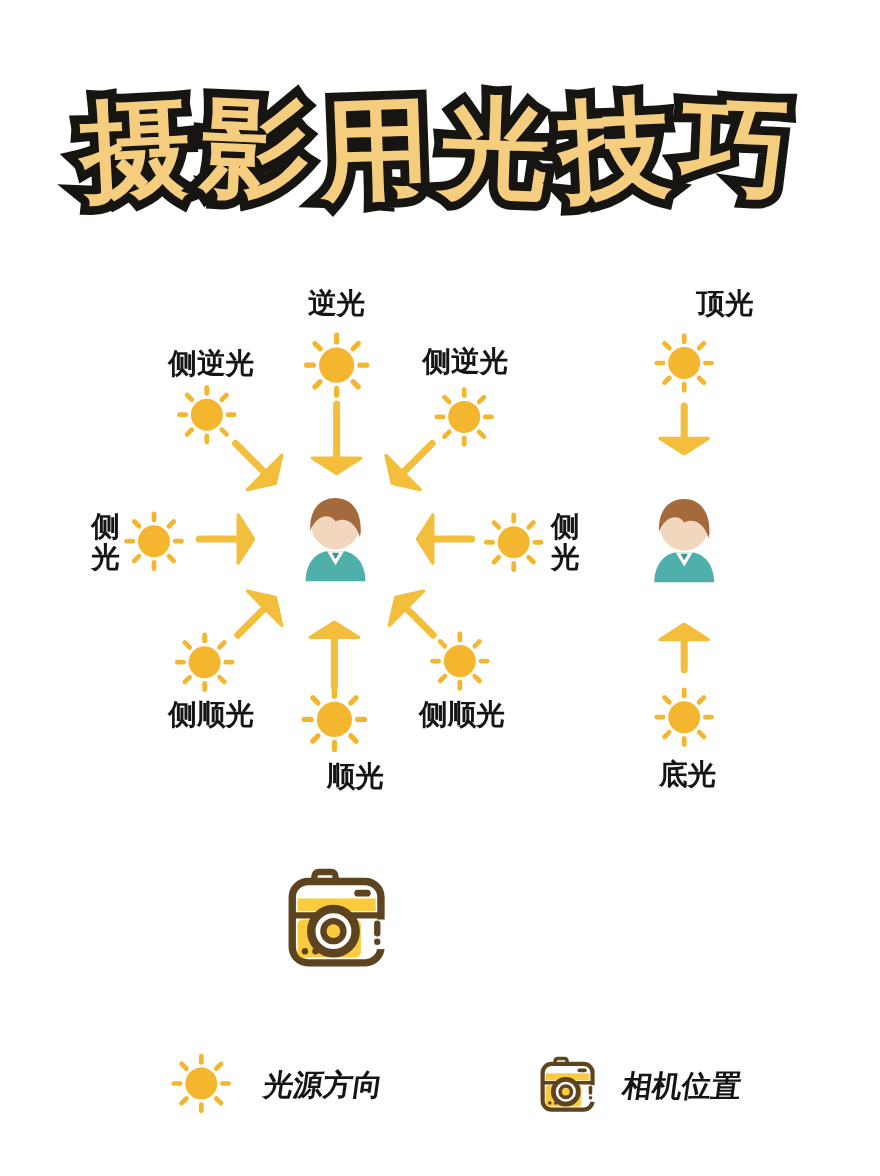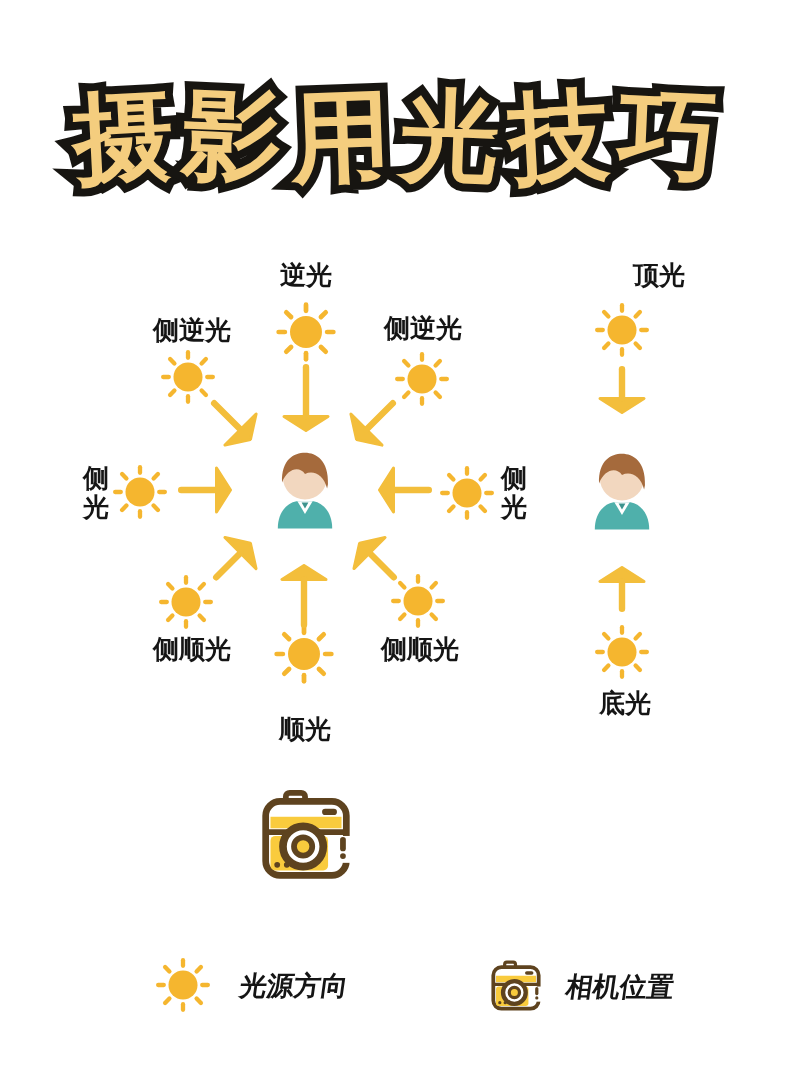--- a/index.html
+++ b/index.html
@@ -102,21 +102,21 @@
 
   <h1 class="title"><span class="tc t0" data-text="摄">摄</span><span class="tc t1" data-text="影">影</span><span class="tc t2" data-text="用">用</span><span class="tc t3" data-text="光">光</span><span class="tc t4" data-text="技">技</span><span class="tc t5" data-text="巧">巧</span></h1>
 
   <div class="lbl" style="left:306px;top:276px;">逆光</div>
   <div class="lbl" style="left:192px;top:331px;">侧逆光</div>
   <div class="lbl" style="left:423px;top:329px;">侧逆光</div>
   <div class="lbl lbl-v" style="left:96px;top:493px;">侧光</div>
   <div class="lbl lbl-v" style="left:514px;top:493px;">侧光</div>
   <div class="lbl" style="left:192px;top:650px;">侧顺光</div>
   <div class="lbl" style="left:420px;top:650px;">侧顺光</div>
-  <div class="lbl" style="left:305px;top:706px;margin-top:24px;">顺光</div>
+  <div class="lbl" style="left:323px;top:706px;">顺光</div>
 
   <div class="sun lg" style="left:273px;top:299px;">
       <svg viewBox="0 0 64 64">
         <use href="#sun-sym"></use>
       </svg>
     </div>
   <div class="sun" style="left:158px;top:347px;">
       <svg viewBox="0 0 64 64">
         <use href="#sun-sym"></use>
       </svg>

